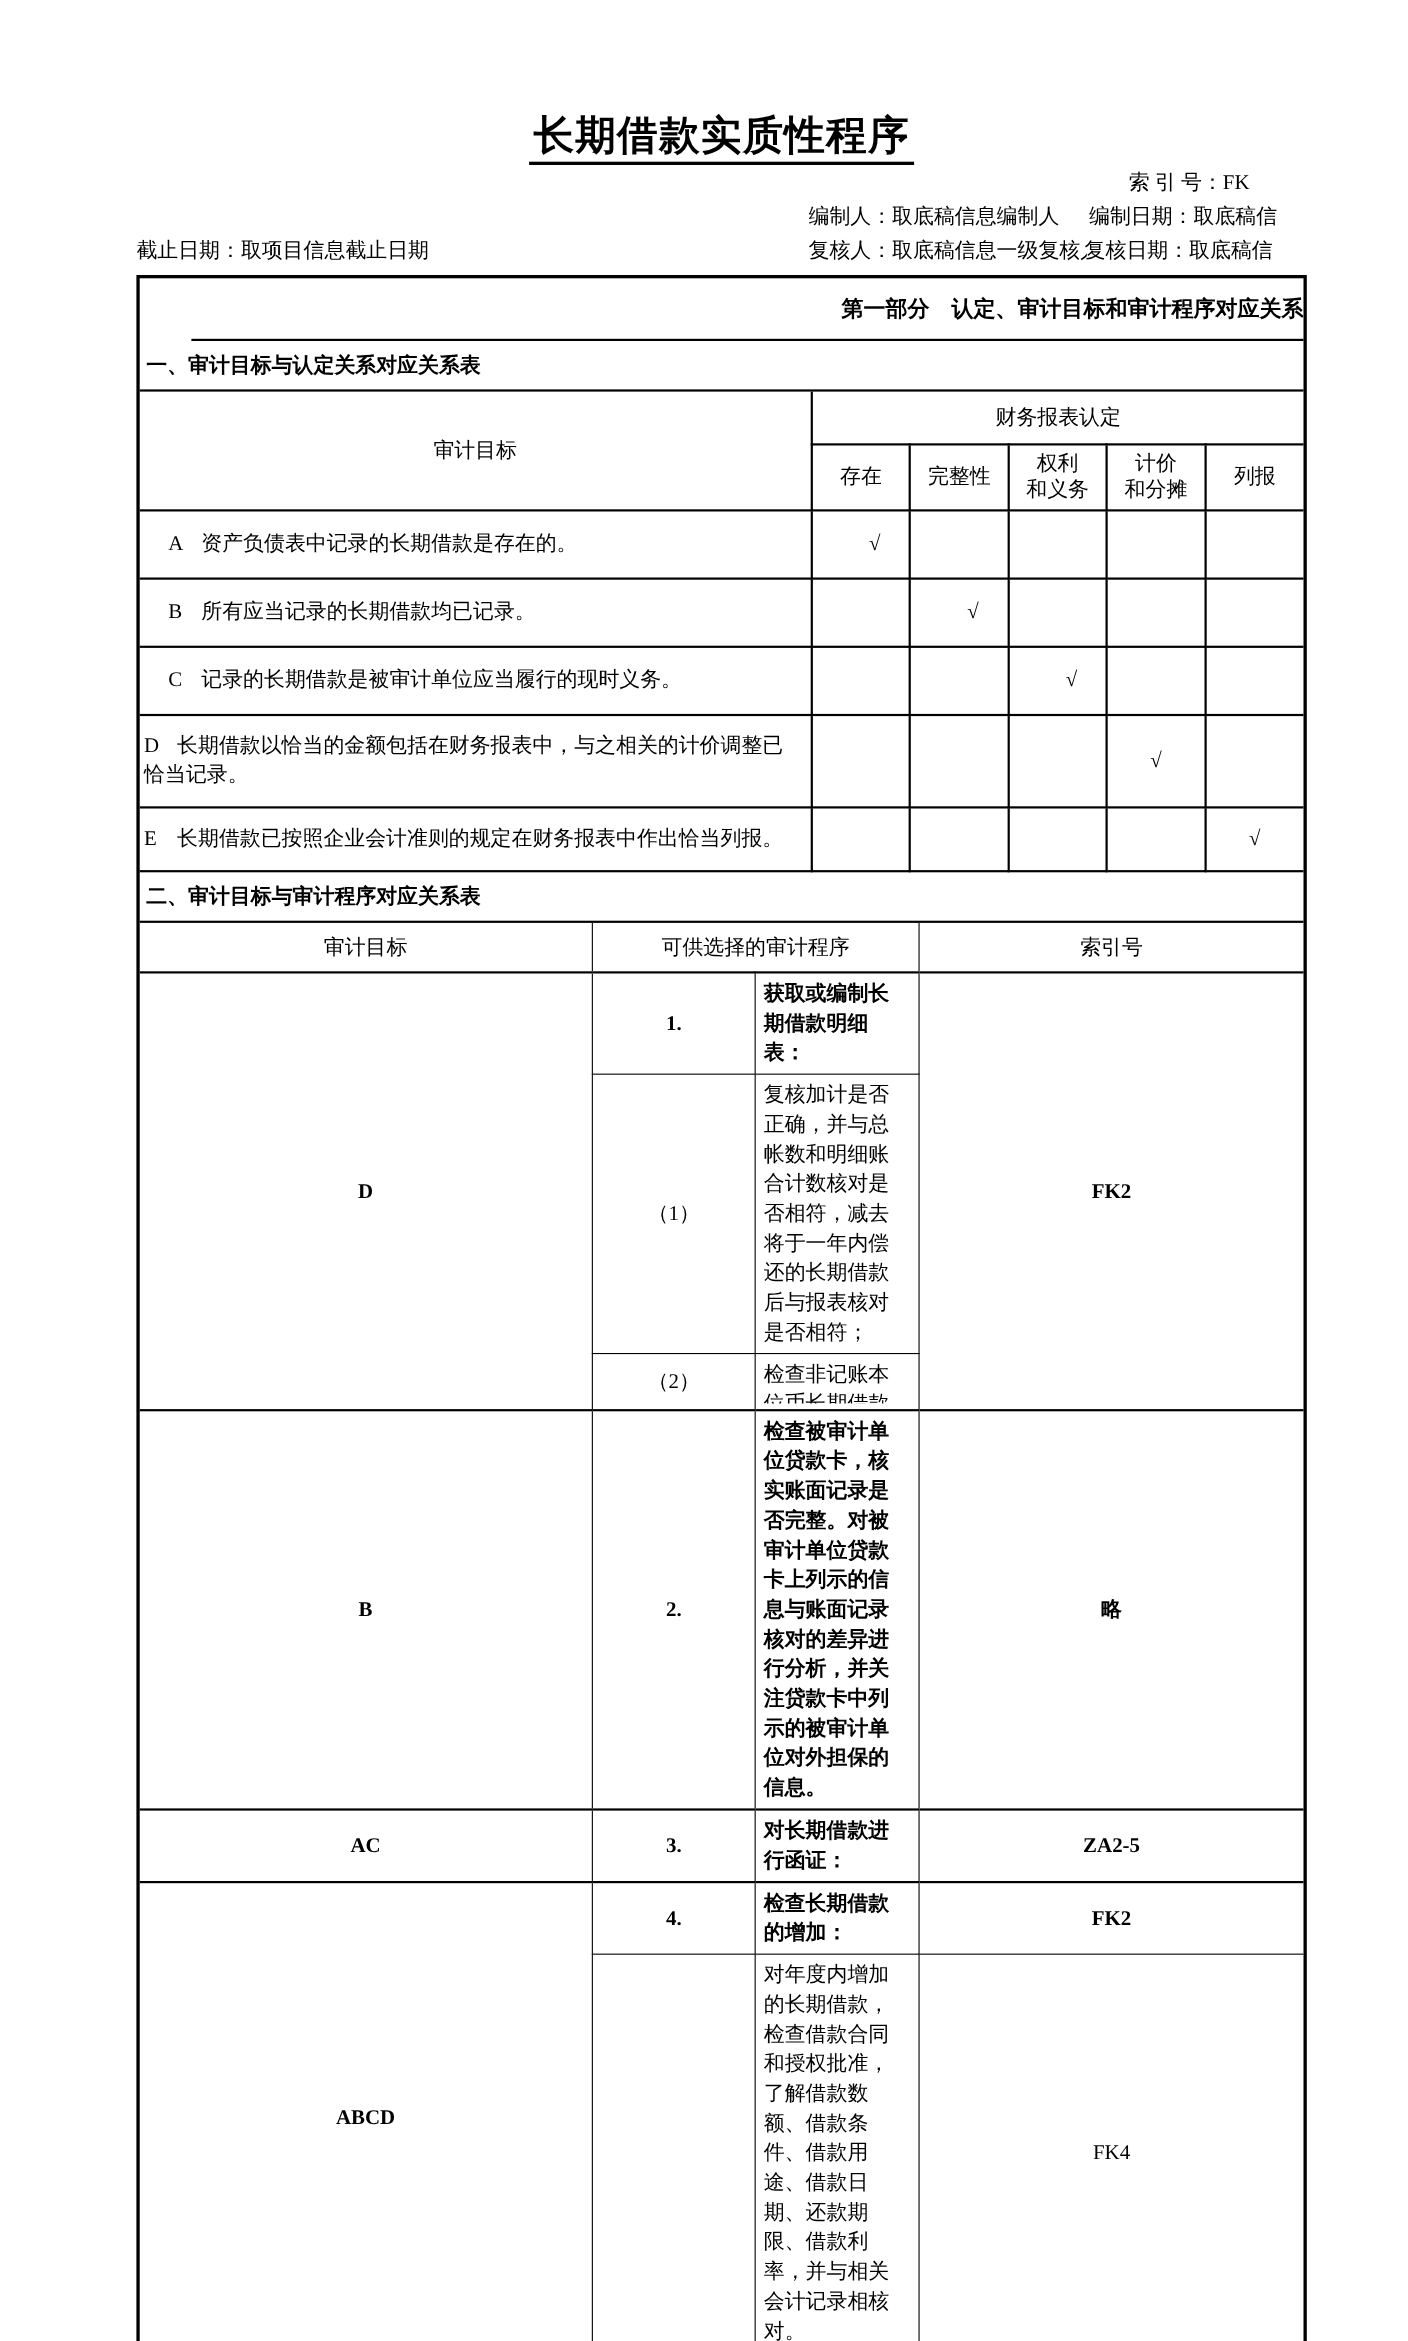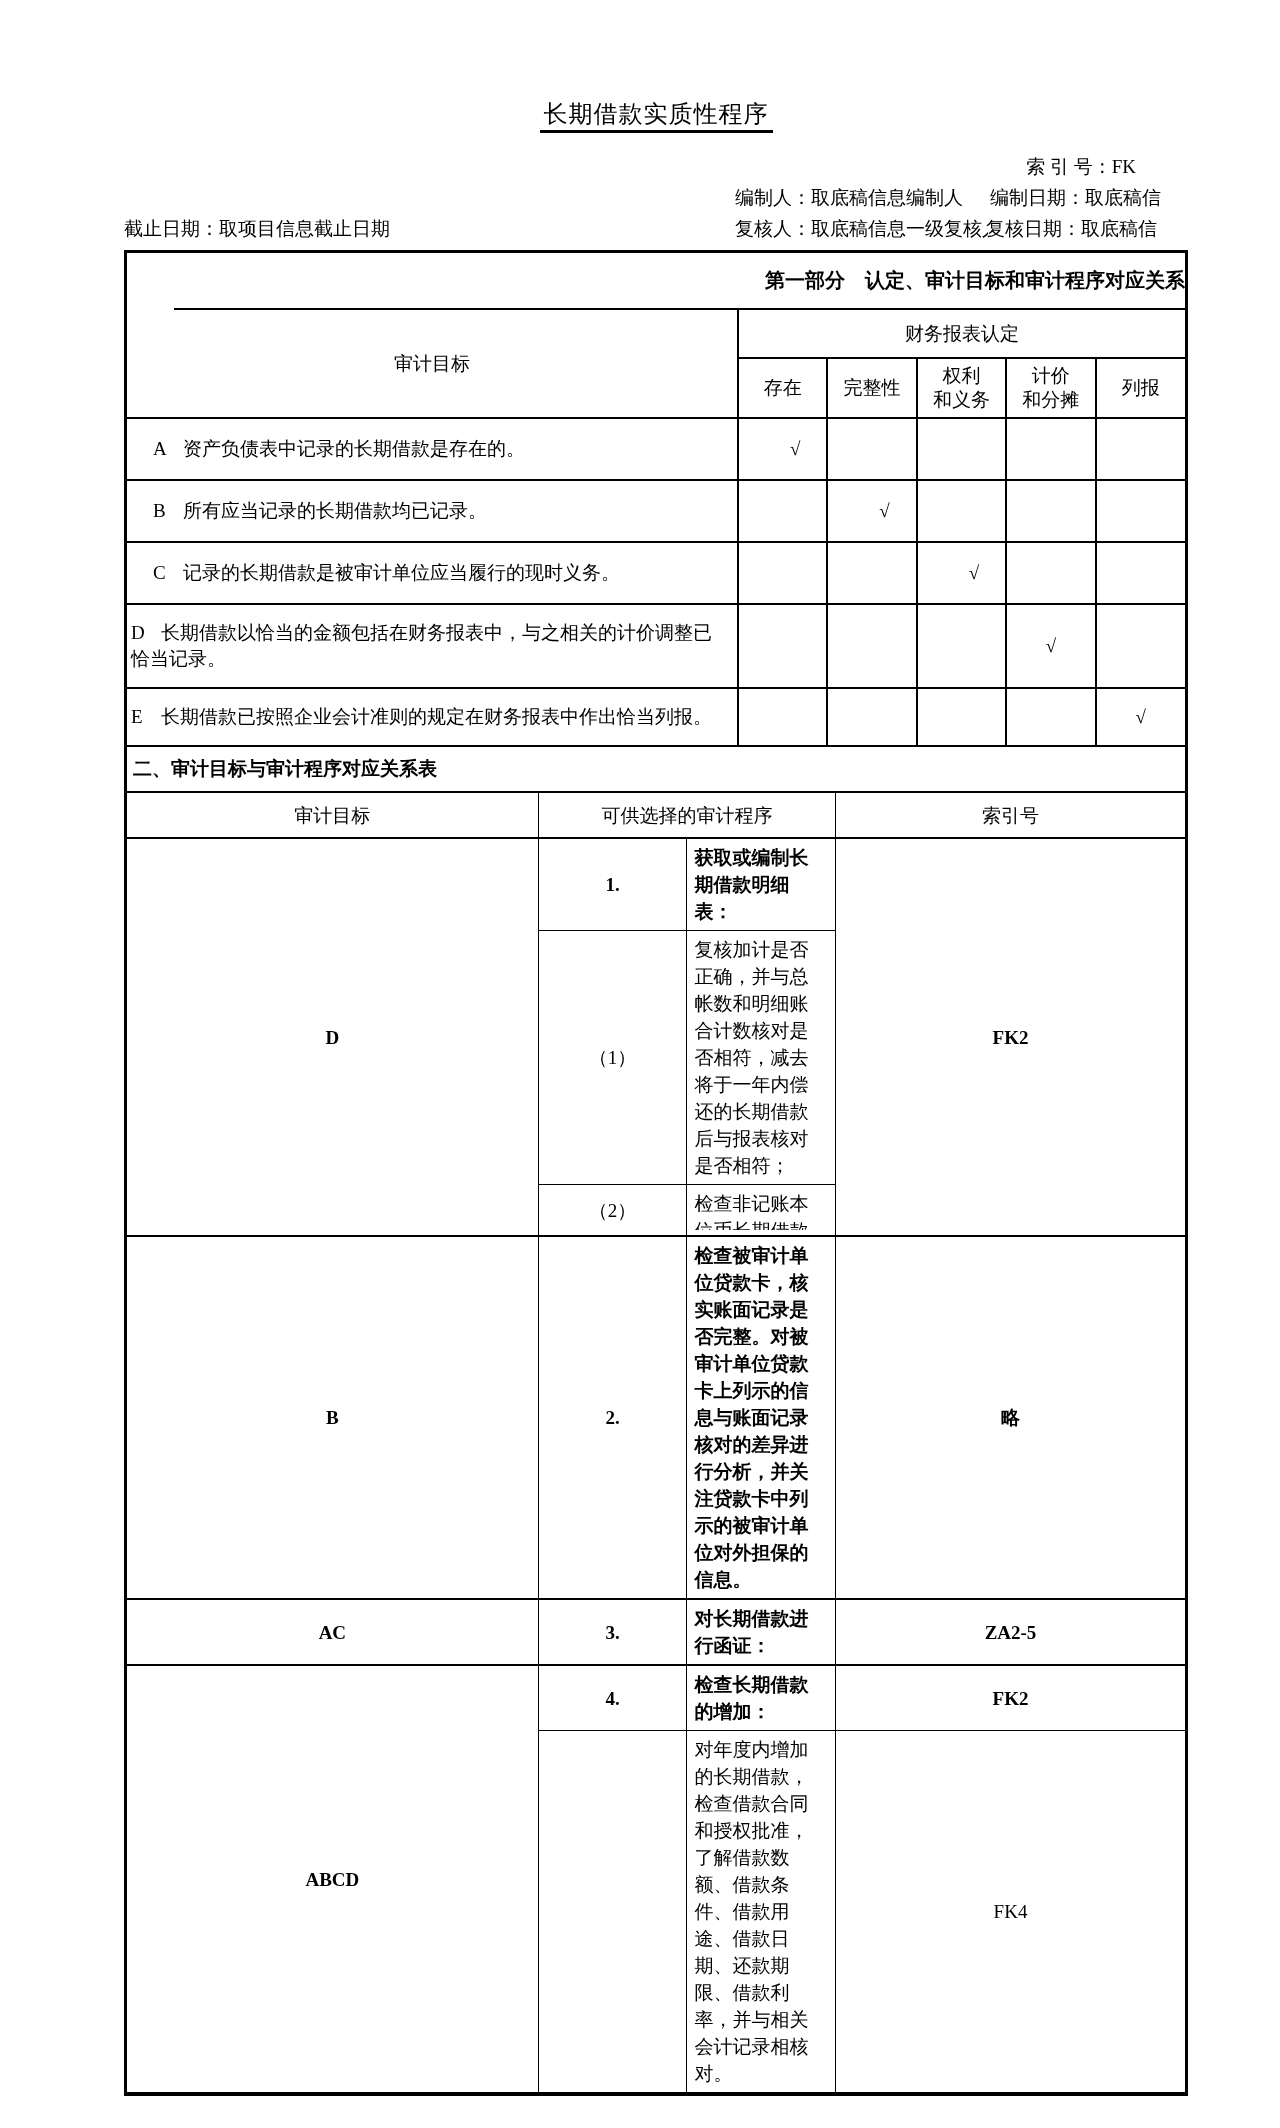--- a/index.html
+++ b/index.html
@@ -1,19 +1,19 @@
 <!DOCTYPE html>
 <html><head>
 <meta charset="utf-8">
 <style>
   html,body{margin:0;padding:0;background:#fff;}
   body{width:1280px;min-height:2128px;font-family:"Liberation Serif","DejaVu Serif",serif;color:#000;}
   .content{width:1064px;margin-left:124px;padding-top:98px;}
   .title-wrap{text-align:center;height:52px;}
-  .doc-title{font-size:24px;font-weight:normal;border-bottom:3px solid #000;padding:0 4px 3px 4px;letter-spacing:1px;}
+  .doc-title{font-size:37px;font-weight:bold;border-bottom:3px solid #000;padding:0 4px 3px 4px;letter-spacing:1px;}
   .idx-line{text-align:right;padding-right:52px;font-size:19px;height:30px;line-height:30px;margin-top:2px;}
   .info-line{position:relative;height:31px;line-height:31px;font-size:19px;}
   .f-left{position:absolute;left:0;top:0;white-space:nowrap;}
   .f-mid{position:absolute;left:611px;top:0;width:253px;overflow:hidden;white-space:nowrap;}
   .f-right{position:absolute;left:866px;top:0;width:198px;overflow:hidden;white-space:nowrap;}
   .outer{border:3px solid #000;margin-top:6px;}
   .part-head{text-align:right;font-family:"Liberation Sans","DejaVu Sans",sans-serif;font-weight:bold;font-size:20px;padding:14px 0;border-bottom:2px solid #000;margin-left:47px;}
   .sec-label{font-family:"Liberation Sans","DejaVu Sans",sans-serif;font-weight:bold;font-size:19px;padding:9px 0 9px 6px;border-bottom:2px solid #000;}
   table{border-collapse:collapse;width:100%;table-layout:fixed;}
   td{border:2px solid #000;font-size:19px;vertical-align:middle;word-break:break-all;}
@@ -63,20 +63,21 @@
 
   <div class="info-line">
     <span class="f-left"><span>截止日期：</span><span>取项目信息截止日期</span></span>
     <span class="f-mid"><span>复核人：</span><span>取底稿信息一级复核人</span></span>
     <span class="f-right" style="left:862px"><span>复核日期：</span><span>取底稿信</span></span>
   </div>
 
   <div class="outer">
 
     <div class="part-head">第一部分　认定、审计目标和审计程序对应关系</div>
+    <div class="sec-label">一、审计目标与认定关系对应关系表</div>
 
     <table class="t1">
       <tbody>
       <tr class="hdr">
         <td class="c1" rowspan="2">审计目标</td>
         <td colspan="5">财务报表认定</td>
       </tr>
       <tr class="hdr2">
         <td class="c2">存在</td>
         <td class="c3">完整性</td>

